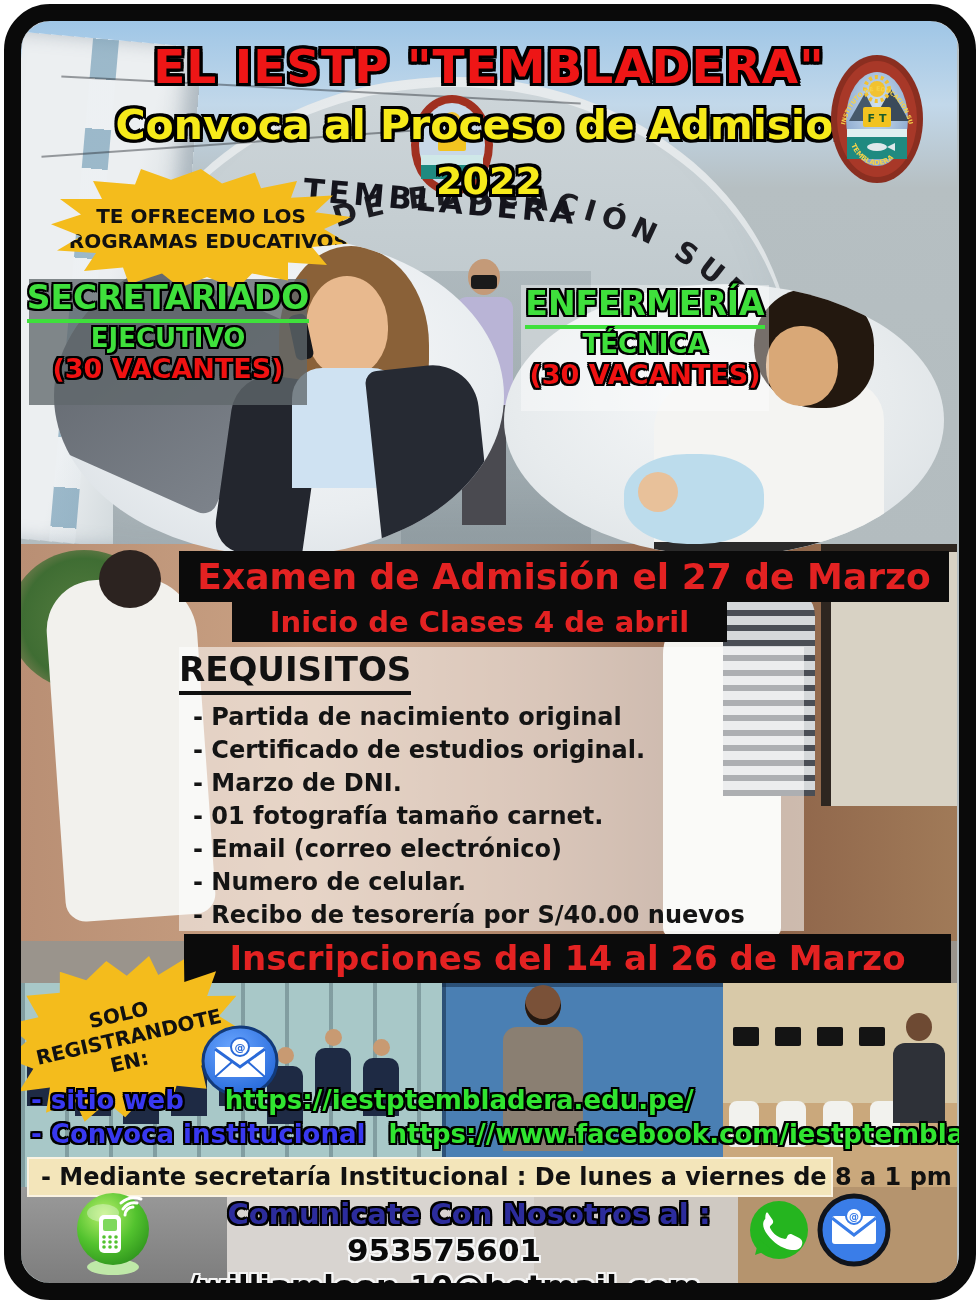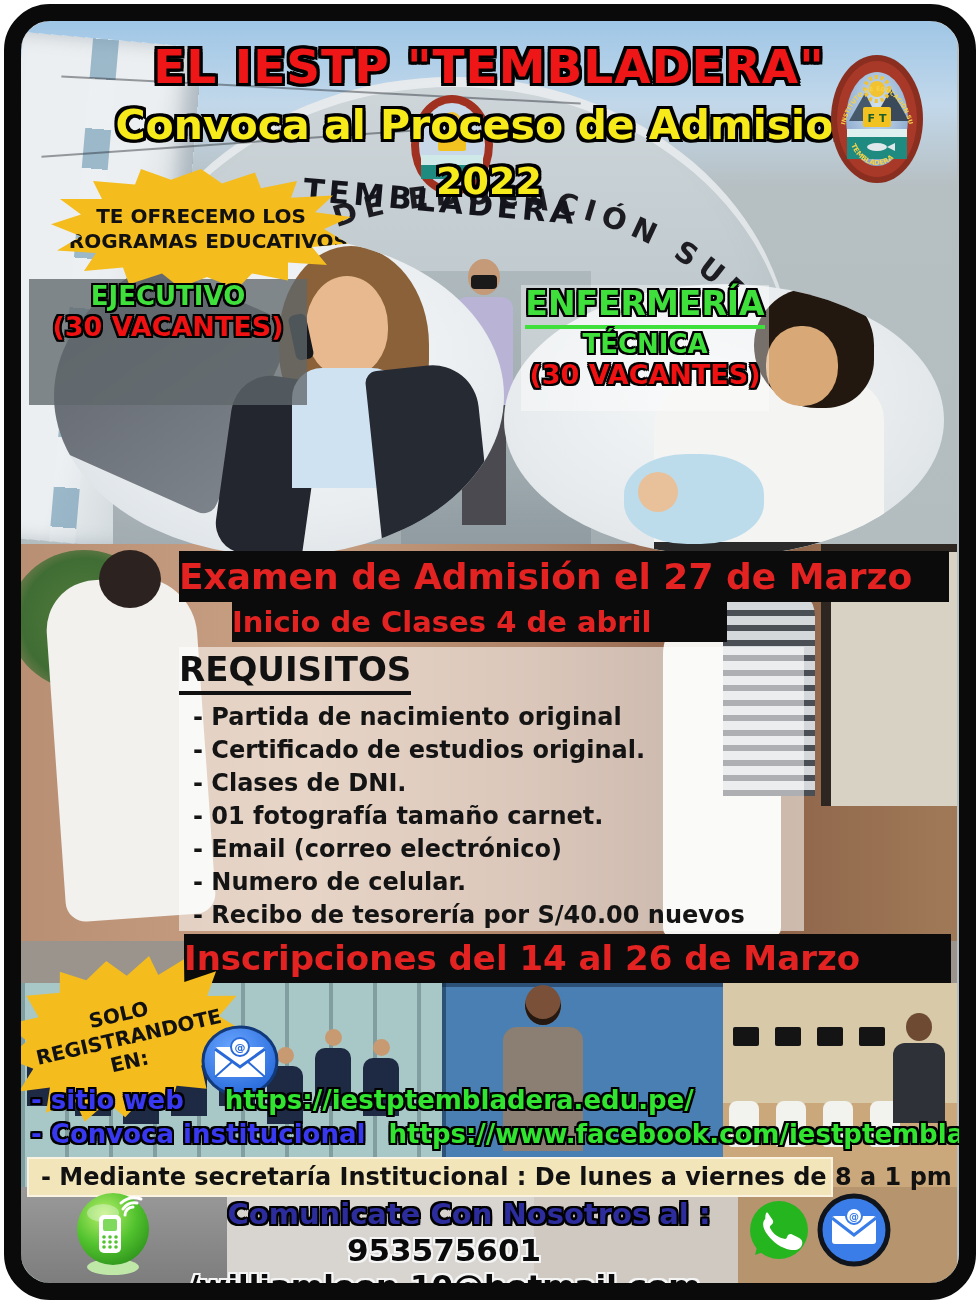--- a/index.html
+++ b/index.html
@@ -100,21 +100,21 @@
   .mid-nurse{position:absolute;left:34px;top:34px;width:150px;height:340px;background:#f2f1ed;border-radius:50px 60px 20px 20px;transform:rotate(-4deg);}
   .mid-nurse-head{position:absolute;left:78px;top:6px;width:62px;height:58px;background:#2c2320;border-radius:50%;}
   .mid-rnurse{position:absolute;left:642px;top:64px;width:118px;height:330px;background:#f4f3ef;border-radius:46px 46px 10px 10px;}
   .mid-stripe{position:absolute;left:702px;top:42px;width:92px;height:210px;border-radius:30px 30px 0 0;
               background:repeating-linear-gradient(180deg,#d5d8da 0 9px,#4a4e55 9px 15px);}
   .mid-stripe-head{position:absolute;left:716px;top:4px;width:52px;height:52px;background:#3a2b22;border-radius:50%;}
   .mid-window{position:absolute;left:800px;top:0;width:136px;height:262px;background:#d8d2c4;
       background-image:linear-gradient(90deg,#2e2620 0 10px,transparent 10px 62px),linear-gradient(180deg,#2e2620 0 8px,transparent 8px 80px);}
   .mid-floor{position:absolute;left:0;bottom:0;width:100%;height:42px;background:#9a948c;}
 
-  .bar{position:absolute;background:#0b0b0b;font-weight:bold;color:#e32222;z-index:7;}
+  .bar{position:absolute;background:#0b0b0b;text-align:center;font-weight:bold;color:#e32222;z-index:7;}
   .bar1{left:158px;top:7px;width:770px;height:51px;font-size:36px;line-height:51px;}
   .bar2{left:211px;top:58px;width:495px;height:40px;font-size:29px;line-height:40px;}
   .bar3{left:163px;top:390px;width:767px;height:49px;font-size:34px;line-height:49px;}
   .req-band{position:absolute;left:158px;top:103px;width:625px;height:284px;background:rgba(255,255,255,.55);z-index:6;}
   .req-title{text-align:left;margin-top:2px;font-size:34px;font-weight:bold;color:#111;}
   .req-title .u{display:inline-block;border-bottom:4px solid #111;padding-bottom:2px;}
   .req-items{margin:6px 0 0 14px;font-size:24px;font-weight:bold;color:#141414;line-height:33px;}
 
   
   .bot-bg{position:absolute;inset:0;overflow:hidden;display:flex;}
@@ -253,20 +253,21 @@
         <div class="nur-body"></div>
         <div class="nur-hair"></div>
         <div class="nur-face"></div>
         <div class="baby"></div>
       </div>
 
       <div class="panel-l"></div>
       <div class="panel-r"></div>
 
       <div class="prog prog-l">
+        <div class="pname ol2"><span class="u">SECRETARIADO</span></div>
         <div class="plevel ol2">EJECUTIVO</div>
         <div class="pvac ol2">(30 VACANTES)</div>
       </div>
       <div class="prog prog-r">
         <div class="pname ol2"><span class="u">ENFERMERÍA</span></div>
         <div class="plevel ol2">TÉCNICA</div>
         <div class="pvac ol2">(30 VACANTES)</div>
       </div>
     </div>
 
@@ -281,21 +282,21 @@
       <div class="mid-floor"></div>
 
       <div class="bar bar1 ">Examen de Admisión el 27 de Marzo</div>
       <div class="bar bar2">Inicio de Clases 4 de abril</div>
 
       <div class="req-band">
         <div class="req-title"><span class="u">REQUISITOS</span></div>
         <div class="req-items">
           <div>- Partida de nacimiento original</div>
           <div>- Certificado de estudios original.</div>
-          <div>- Clases de DNI.</div>
+          <div>- Marzo de DNI.</div>
           <div>- 01 fotografía tamaño carnet.</div>
           <div>- Email (correo electrónico)</div>
           <div>- Numero de celular.</div>
           <div>- Recibo de tesorería por S/40.00 nuevos soles</div>
         </div>
       </div>
 
       <div class="bar bar3">Inscripciones del 14 al 26 de Marzo</div>
     </div>
 

